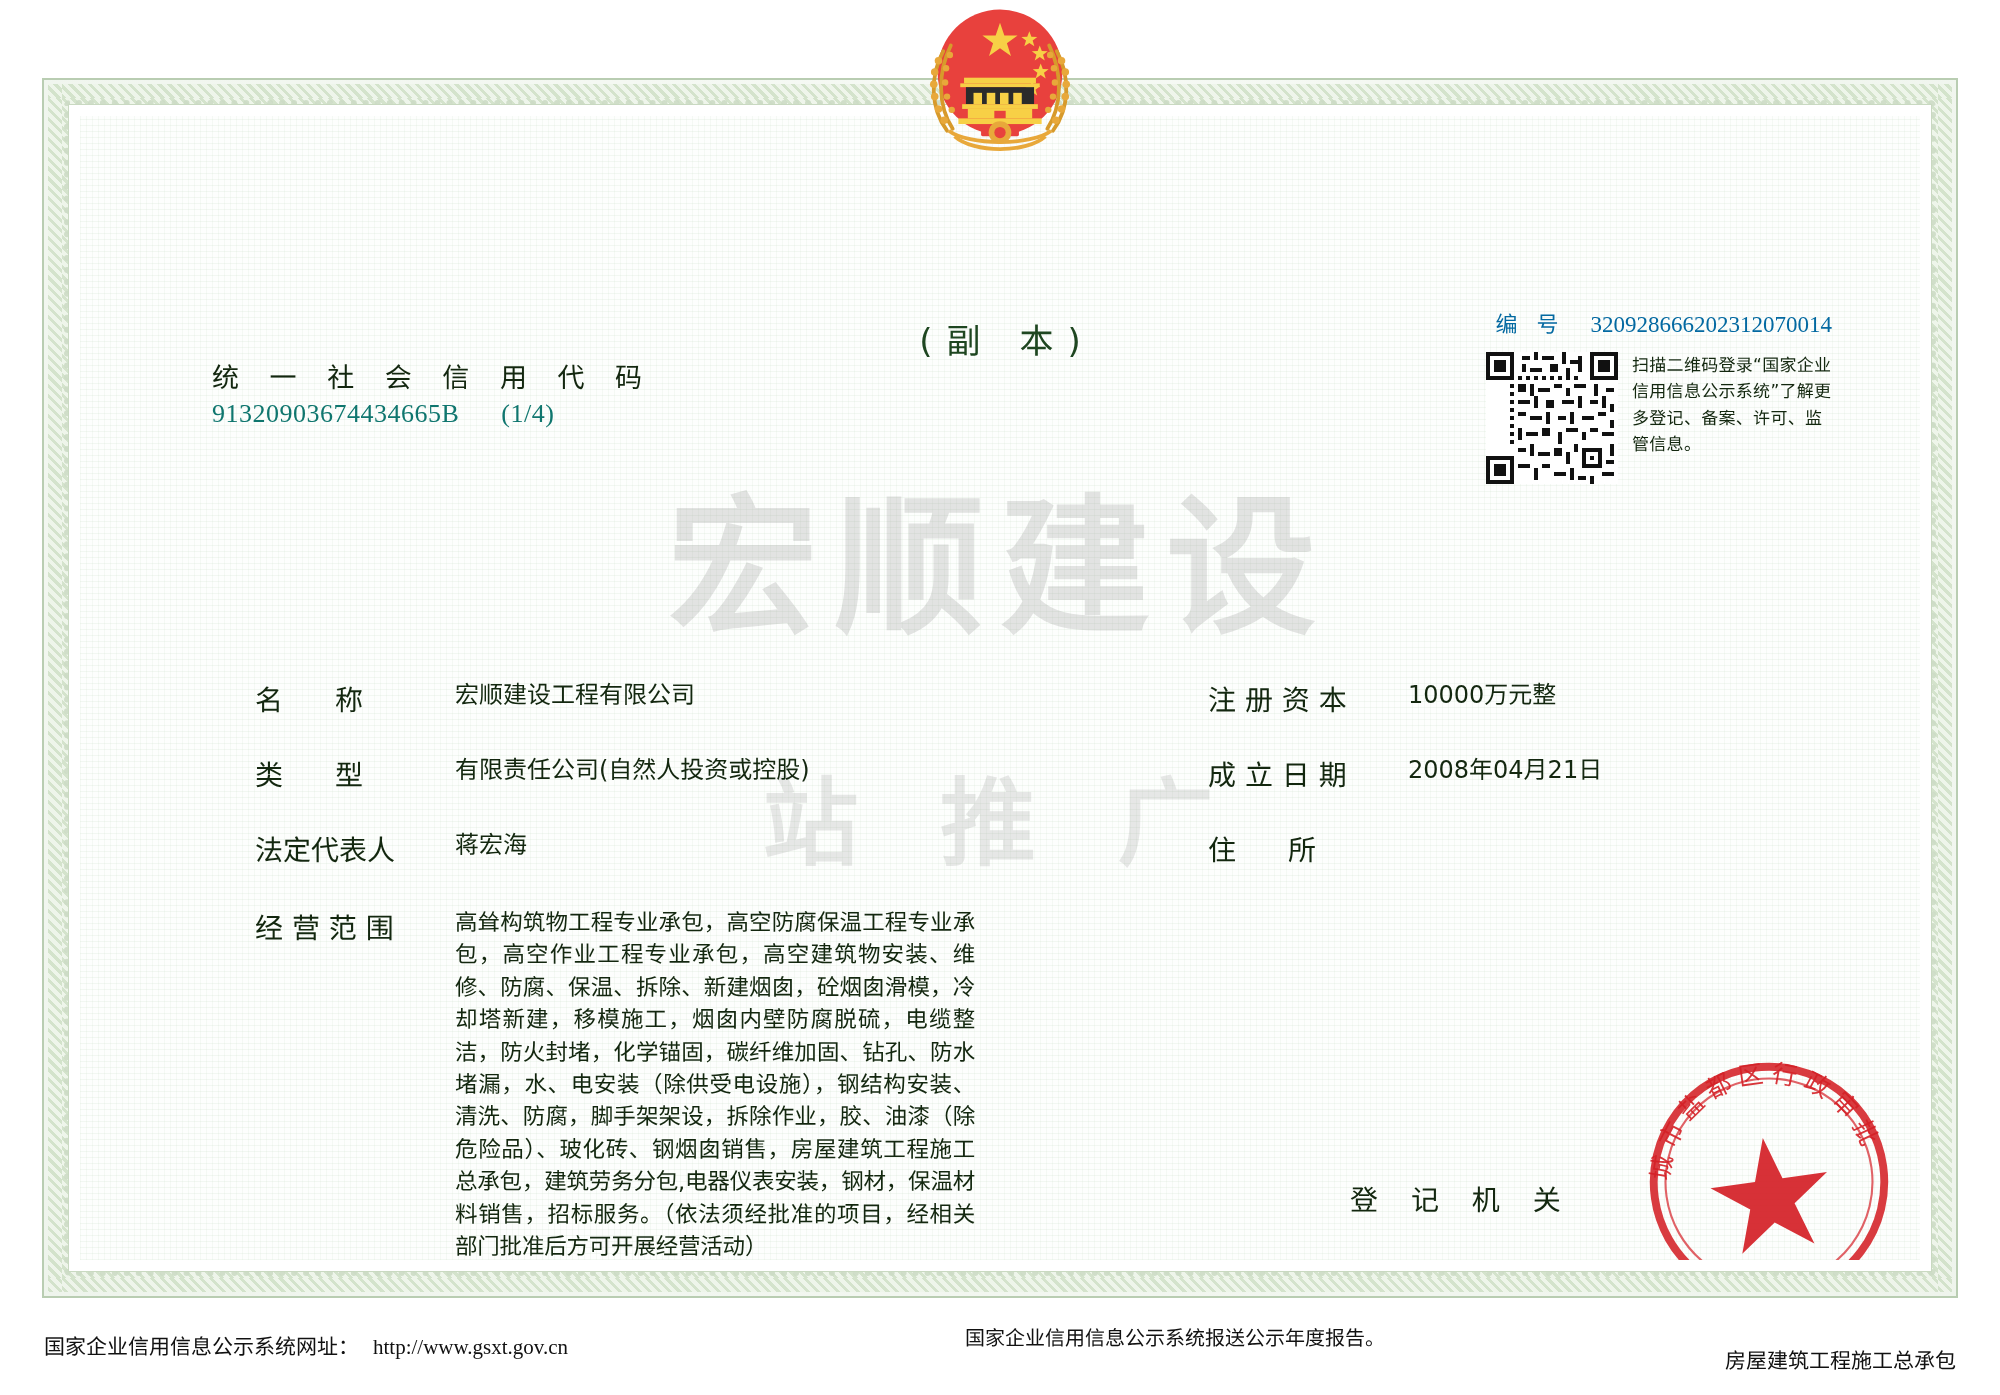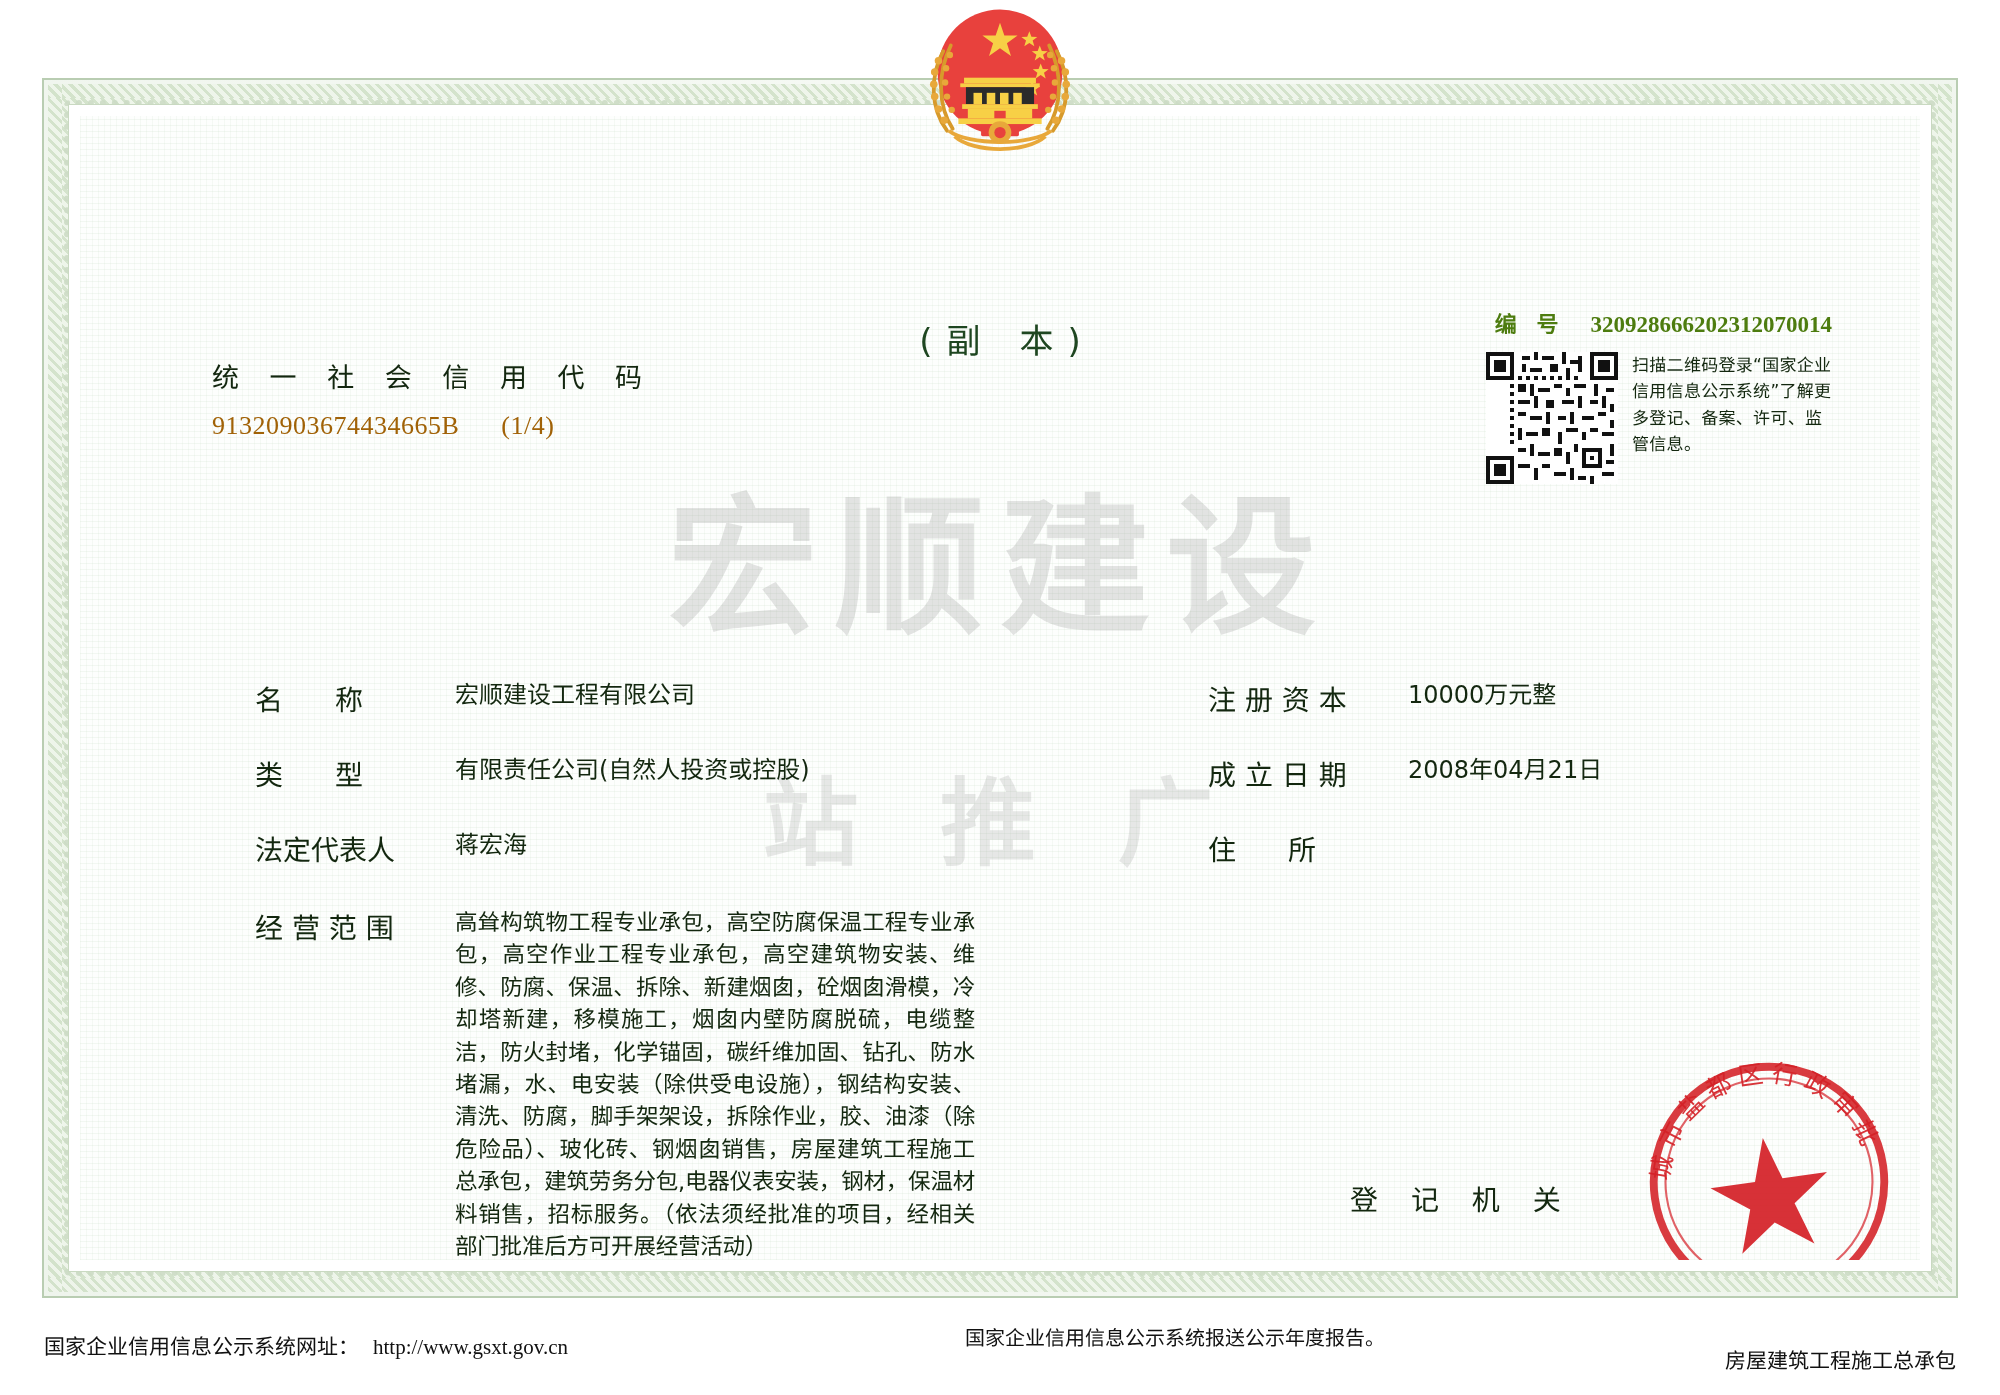--- a/index.html
+++ b/index.html
@@ -150,46 +150,45 @@
     top: 240px;
     z-index: 20;
   }
   #credit-label {
     font-family: "DejaVu Sans", "Liberation Sans", sans-serif;
     font-size: 27px;
     letter-spacing: 11px;
     color: #13270f;
   }
   #credit-value-row {
-    margin-top: 16px;
+    margin-top: 4px;
     display: flex;
     align-items: flex-start;
     gap: 42px;
     font-size: 26px;
-    color: #a16207;
+    color: #0f766e;
     font-family: "Liberation Serif", serif;
     letter-spacing: .5px;
   }
 
   
   #qr-block {
     position: absolute;
     right: 88px;
     top: 190px;
     z-index: 20;
     width: 420px;
   }
   #serial-row {
     display: flex;
     justify-content: flex-end;
     align-items: baseline;
     gap: 26px;
     font-size: 22px;
-    color: #4d7c0f;
-    font-weight: bold;
+    color: #0369a1;
   }
   #serial-label { letter-spacing: 6px; font-family: "DejaVu Sans", "Liberation Sans", sans-serif; }
   #serial-value { font-family: "Liberation Serif", serif; font-size: 23px; }
   #qr-row {
     margin-top: 14px;
     display: flex;
     gap: 14px;
     align-items: flex-start;
     justify-content: flex-end;
   }

